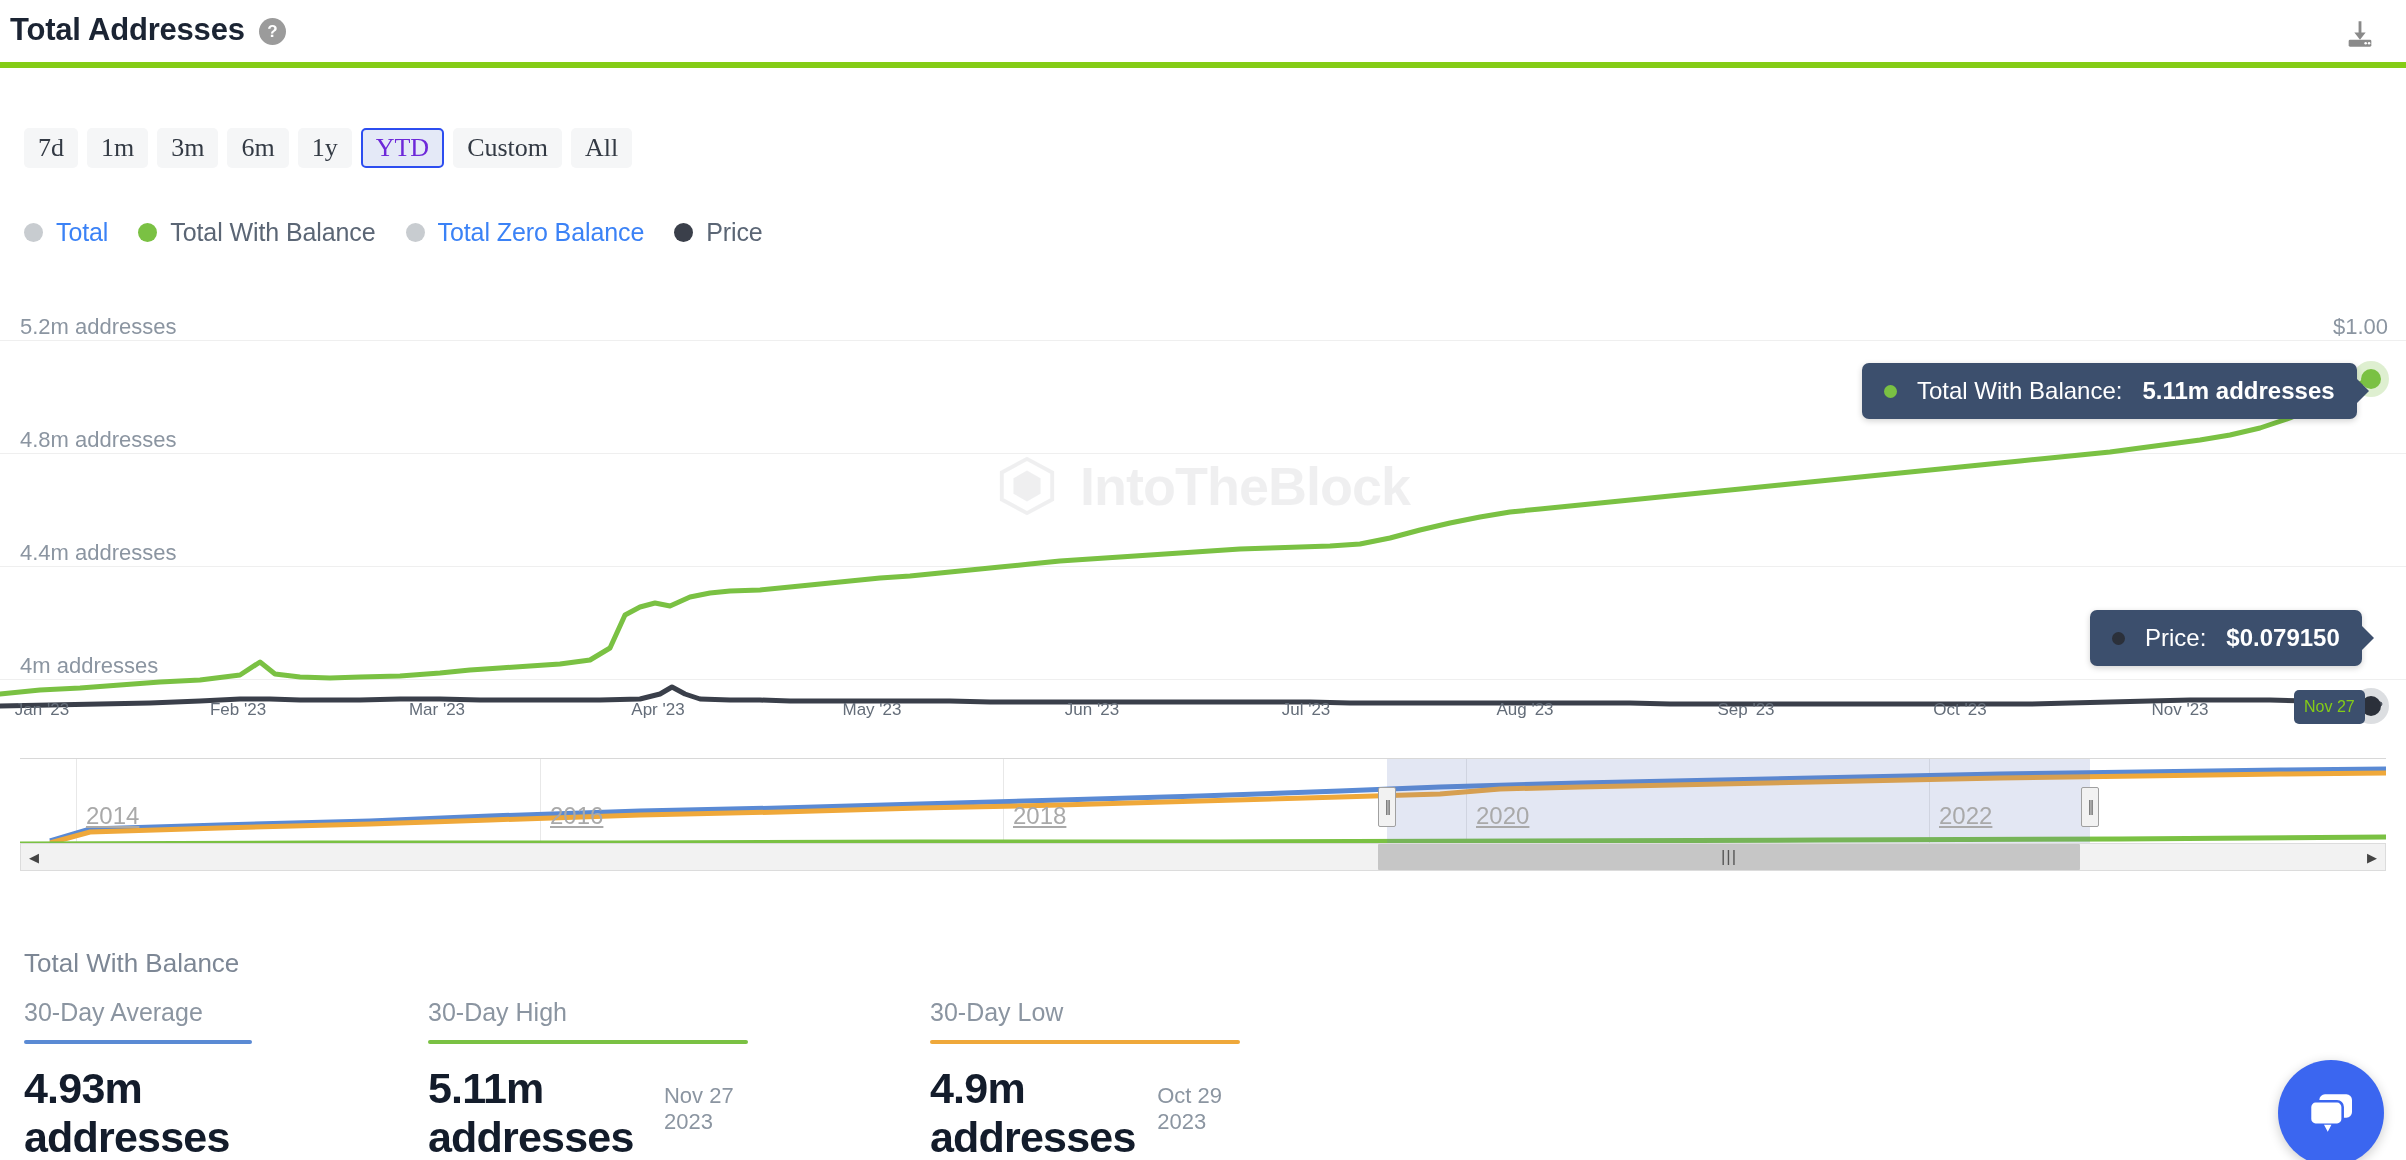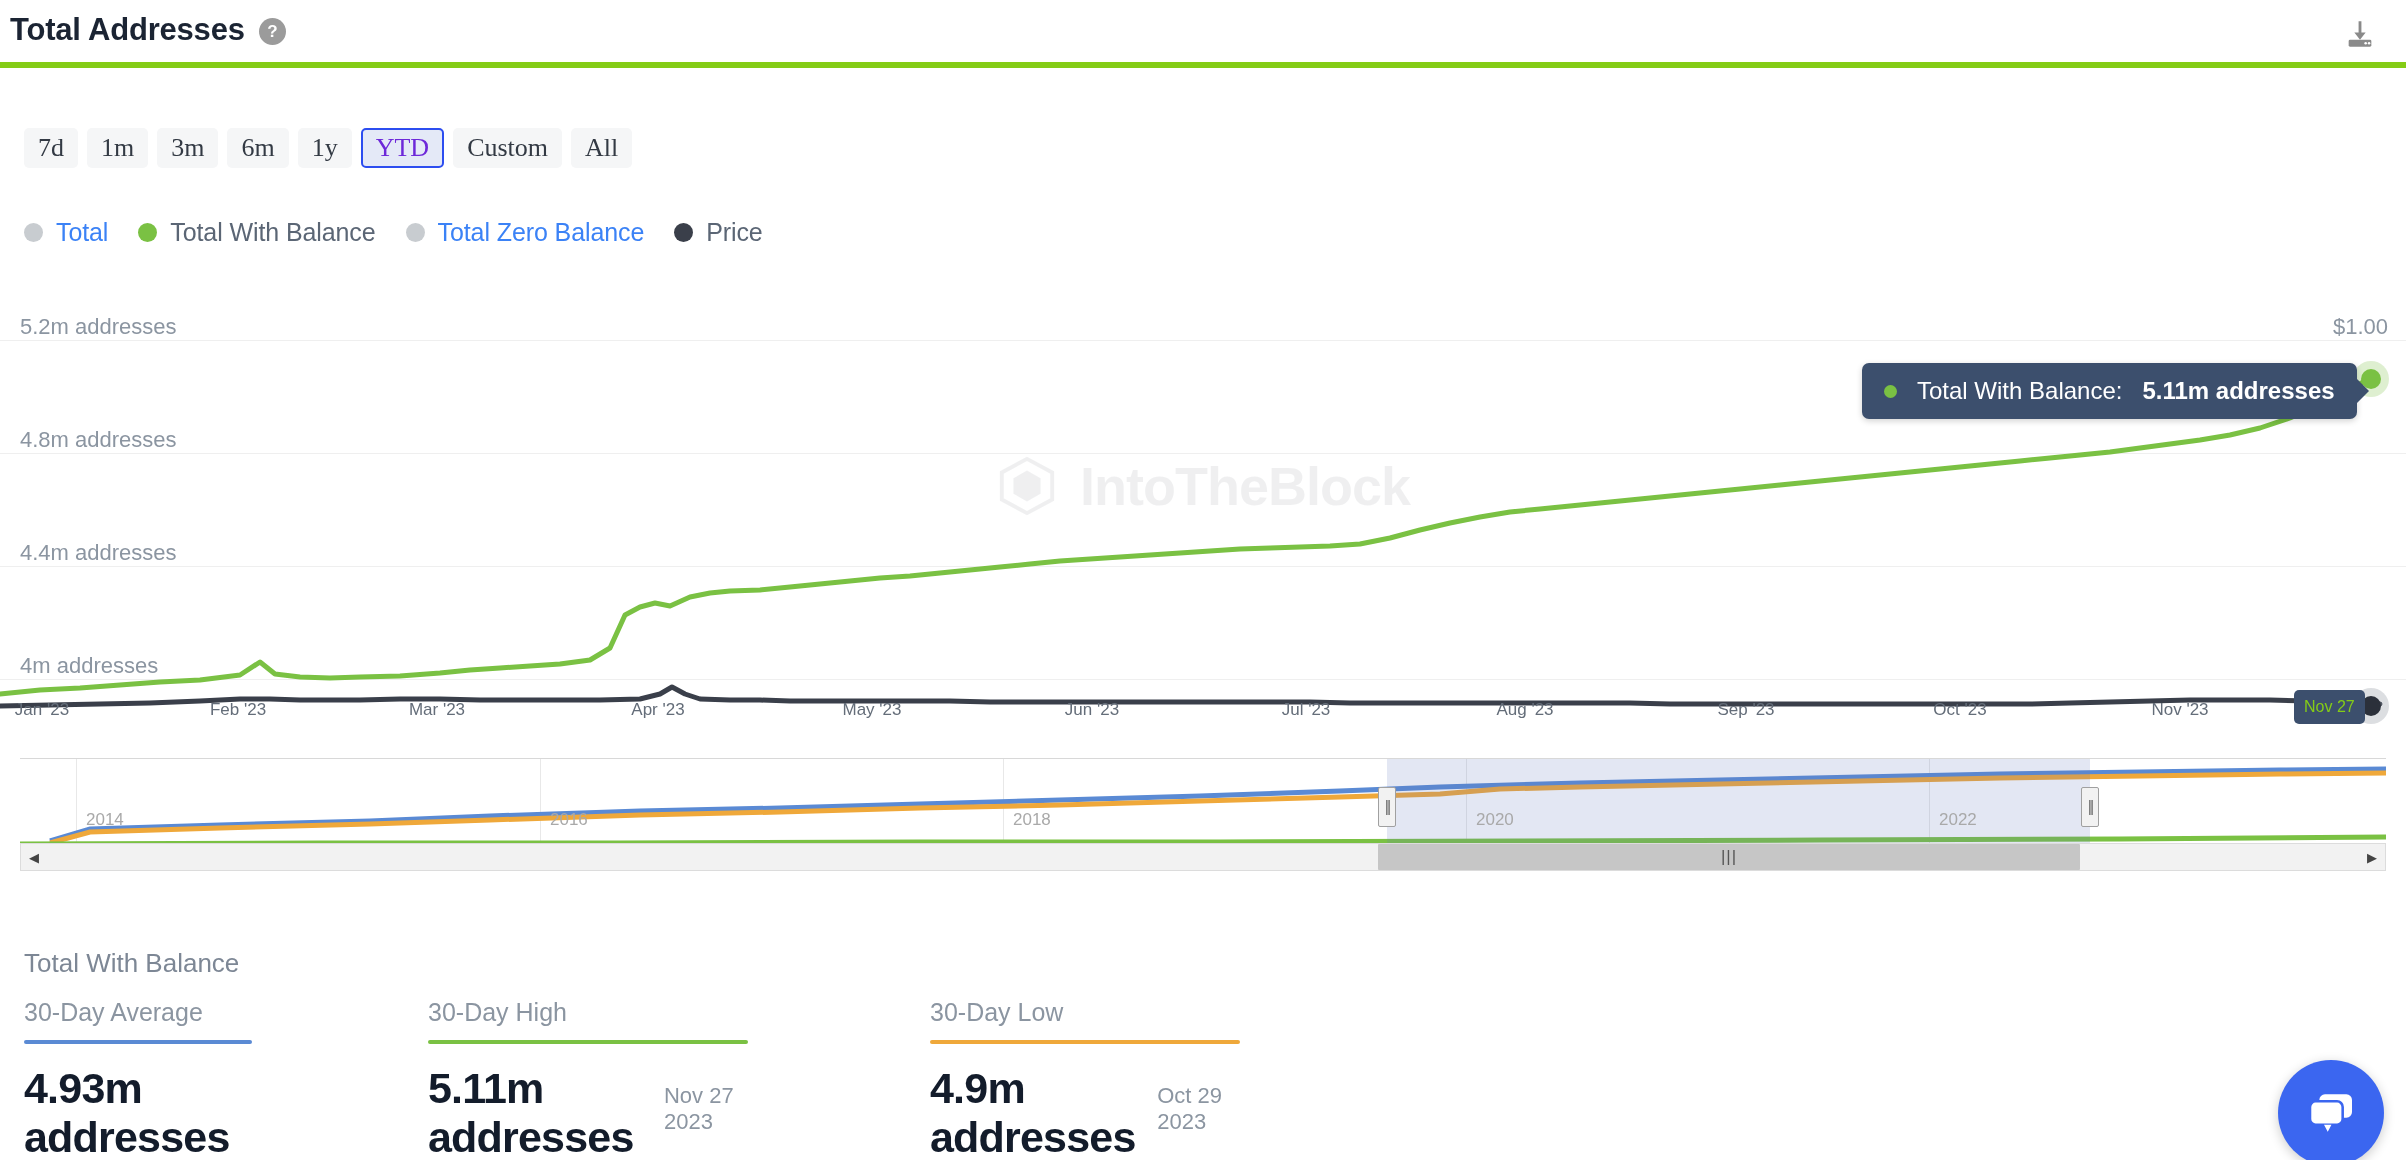--- a/index.html
+++ b/index.html
@@ -119,21 +119,21 @@
   }
 
   
   .navigator {
     position: absolute; left: 20px; top: 758px; width: 2366px; height: 85px;
     border-top: 1px solid #d8d8d8;
     background: #ffffff;
   }
   .nav-vline { position: absolute; top: 0; width: 1px; height: 85px; background: #e8e8e8; }
   .nav-year {
-    position: absolute; bottom: 13px; font-size: 17px; color: #a9a9a9;
+    position: absolute; bottom: 13px; font-size: 24px; color: #a9a9a9; text-decoration: underline;
   }
   .nav-select {
     position: absolute; top: 0; height: 85px;
     background: rgba(99,122,188,0.18);
   }
   .nav-handle {
     position: absolute; top: 28px; width: 18px; height: 40px;
     background: #f2f2f2; border: 1px solid #a0a0a0; border-radius: 2px;
     display: flex; align-items: center; justify-content: center;
     cursor: ew-resize;
@@ -261,20 +261,26 @@
   <div class="marker-halo" style="left:2353px;top:398px;width:36px;height:36px;background:rgba(140,145,155,0.30);"></div>
   <div class="marker-halo" style="left:2361px;top:406px;width:20px;height:20px;background:#2b303a;"></div>
 
   <div class="tooltip" style="left:1862px;top:73px">
     <span class="tdot" style="background:#7ac143"></span>
     <span class="tlabel">Total With Balance:</span>
     <span class="tval">5.11m addresses</span>
     <span class="tooltip-arrow"></span>
   </div>
 
+  <div class="tooltip" style="left:2090px;top:320px">
+    <span class="tdot" style="background:#2b303a"></span>
+    <span class="tlabel">Price:</span>
+    <span class="tval">$0.079150</span>
+    <span class="tooltip-arrow"></span>
+  </div>
 </div>
 
 <div class="xaxis-row">
   <div class="xtick" style="left:42px">Jan '23</div>
   <div class="xtick" style="left:238px">Feb '23</div>
   <div class="xtick" style="left:437px">Mar '23</div>
   <div class="xtick" style="left:658px">Apr '23</div>
   <div class="xtick" style="left:872px">May '23</div>
   <div class="xtick" style="left:1092px">Jun '23</div>
   <div class="xtick" style="left:1306px">Jul '23</div>

